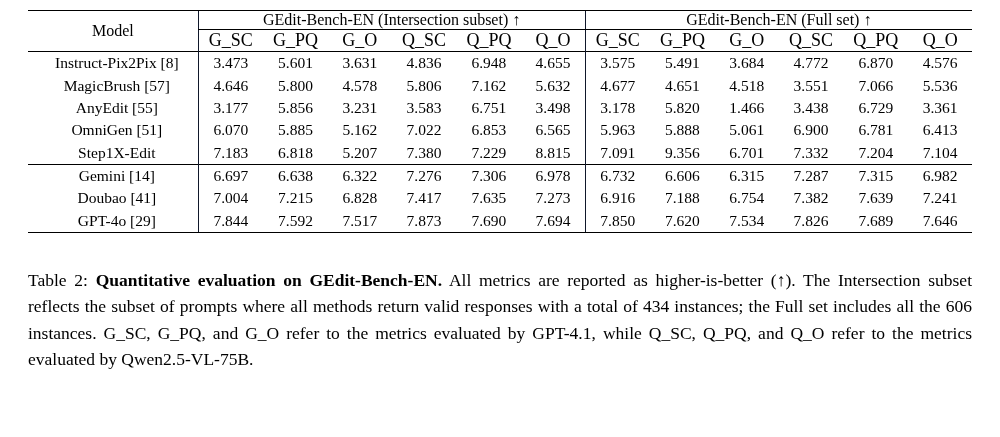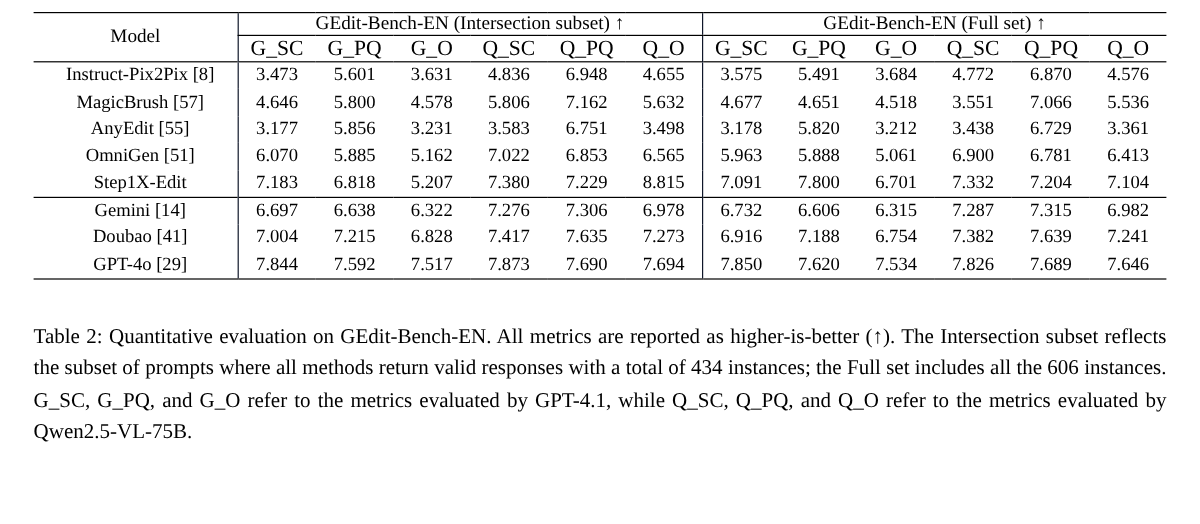--- a/index.html
+++ b/index.html
@@ -77,21 +77,21 @@
 
   
   .caption {
     width: 944px;
     margin: 34px auto 0 auto;
     font-size: 17.5px;
     line-height: 1.5;
     text-align: justify;
     text-justify: inter-word;
   }
-  .caption b { font-weight: normal; }
+  .caption b { font-weight: bold; }
 </style>
 </head>
 <body>
 
 <div class="page">
 
   <table class="results">
     <colgroup>
       <col class="modelcol">
       <col class="num">
@@ -163,21 +163,21 @@
       <tr>
         <td class="model-cell">AnyEdit [55]</td>
         <td class="vline">3.177</td>
         <td>5.856</td>
         <td>3.231</td>
         <td>3.583</td>
         <td>6.751</td>
         <td>3.498</td>
         <td class="vline">3.178</td>
         <td>5.820</td>
-        <td>3.212</td>
+        <td>1.466</td>
         <td>3.438</td>
         <td>6.729</td>
         <td>3.361</td>
       </tr>
       <tr>
         <td class="model-cell">OmniGen [51]</td>
         <td class="vline">6.070</td>
         <td>5.885</td>
         <td>5.162</td>
         <td>7.022</td>
@@ -192,21 +192,21 @@
       </tr>
       <tr class="bold-row">
         <td class="model-cell">Step1X-Edit</td>
         <td class="vline">7.183</td>
         <td>6.818</td>
         <td>5.207</td>
         <td>7.380</td>
         <td>7.229</td>
         <td>8.815</td>
         <td class="vline">7.091</td>
-        <td>7.800</td>
+        <td>9.356</td>
         <td>6.701</td>
         <td>7.332</td>
         <td>7.204</td>
         <td>7.104</td>
       </tr>
     </tbody>
 
     <tbody class="body-block">
       <tr class="rule-mid">
         <td class="model-cell">Gemini [14]</td>

